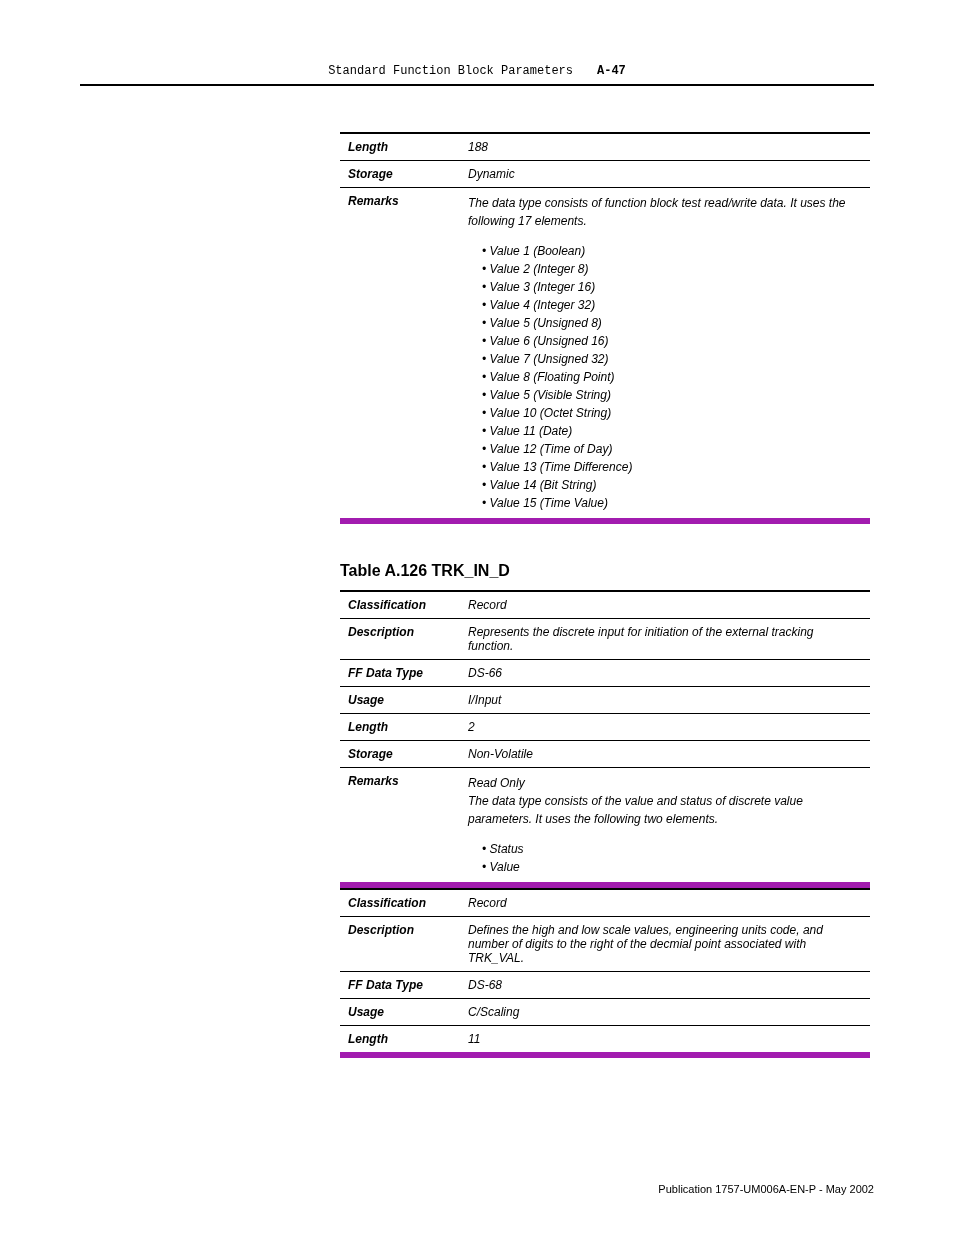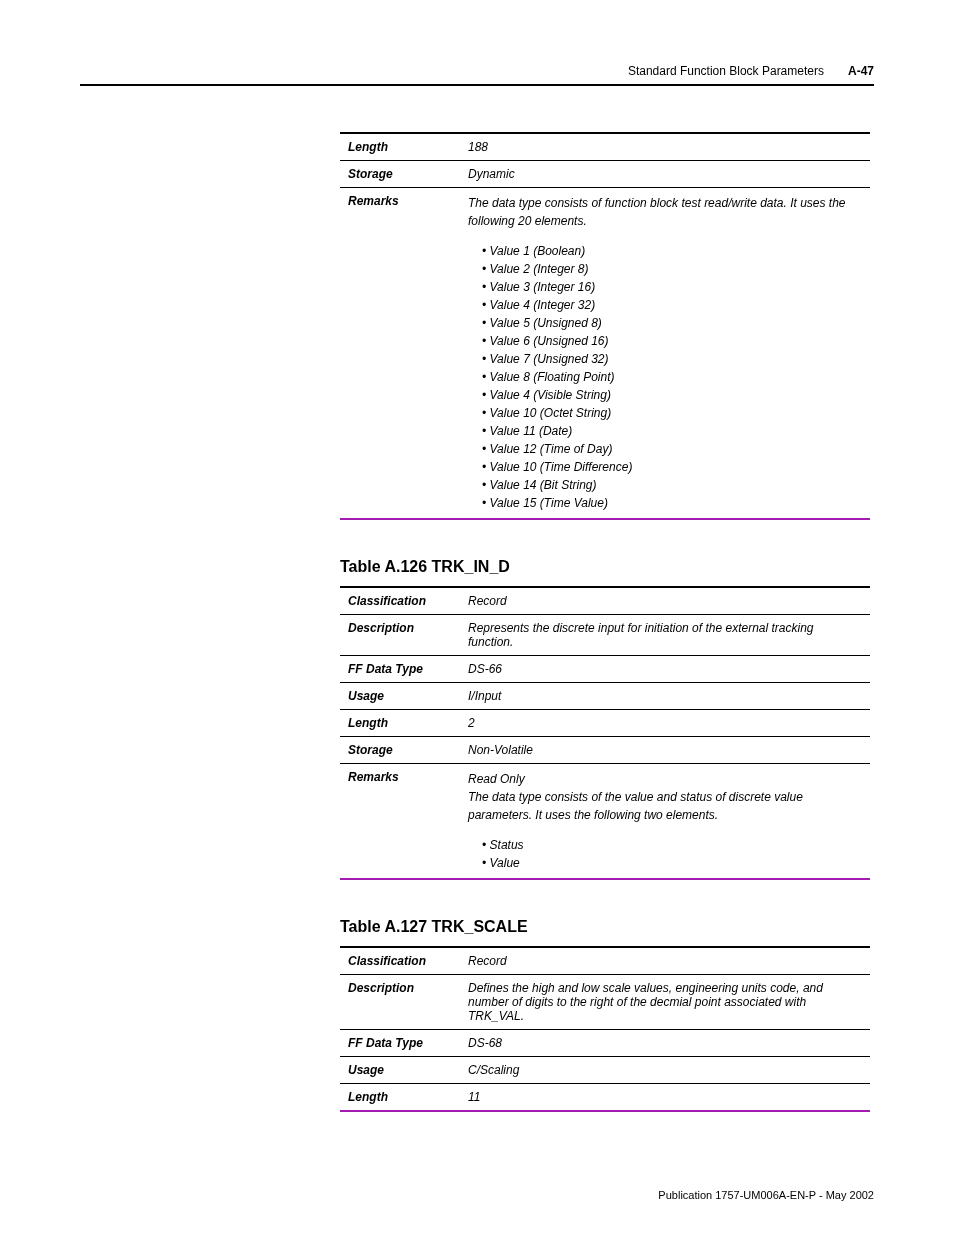--- a/index.html
+++ b/index.html
@@ -1,39 +1,39 @@
 <!DOCTYPE html>
 <html><head>
 <meta charset="utf-8">
 <style>
   * { box-sizing: border-box; margin: 0; padding: 0; }
   html, body { width: 954px; background: #fff; font-family: Arial, Helvetica, sans-serif; color: #000; }
   .page { width: 954px; min-height: 1235px; padding: 64px 80px 30px 80px; position: relative; }
-  .header { display: flex; justify-content: flex-end; align-items: baseline; font-size: 12px; margin-bottom: 6px; }
+  .header { display: flex; justify-content: center; align-items: baseline; font-size: 12px; margin-bottom: 6px; font-family: Liberation Mono, monospace; }
   .header .title { margin-right: 24px; }
   .header .page-num { font-weight: bold; }
   .topline { border-top: 2px solid #000; margin-bottom: 46px; }
 
   .content { margin-left: 260px; width: 530px; }
 
   table.param { width: 100%; border-collapse: collapse; font-size: 12px; font-style: italic; }
   table.param td { vertical-align: top; padding: 6px 8px; }
   table.param tr { border-top: 1px solid #000; }
   table.param tr.head-border { border-top: 2px solid #000; }
-  table.param tr.foot-border { border-bottom: 2px solid #a21caf; }
+  table.param tr.foot-border { border-bottom: 6px solid #a21caf; }
   table.param td.key { width: 120px; font-weight: bold; }
   table.param td.val { }
   table.param ul { list-style: none; padding-left: 14px; margin-top: 12px; }
   table.param ul li::before { content: "• "; }
   table.param ul li { line-height: 1.5; }
   table.param .intro { line-height: 1.5; }
 
   .section-title { font-size: 16px; font-weight: bold; margin: 38px 0 10px 0; }
 
-  .footer { position: absolute; bottom: 34px; right: 80px; font-size: 11px; color: #000; }
+  .footer { position: absolute; bottom: 40px; right: 80px; font-size: 11px; color: #000; }
 </style>
 </head>
 <body>
 
 <div class="page">
   <div class="header">
     <span class="title">Standard Function Block Parameters</span>
     <span class="page-num">A-47</span>
   </div>
   <div class="topline"></div>
@@ -46,35 +46,35 @@
         <td class="key">Length</td>
         <td class="val">188</td>
       </tr>
       <tr>
         <td class="key">Storage</td>
         <td class="val">Dynamic</td>
       </tr>
       <tr class="foot-border">
         <td class="key">Remarks</td>
         <td class="val">
-          <div class="intro">The data type consists of function block test read/write data. It uses the following 20 elements.</div>
+          <div class="intro">The data type consists of function block test read/write data. It uses the following 17 elements.</div>
           <ul>
             <li>Value 1 (Boolean)</li>
             <li>Value 2 (Integer 8)</li>
             <li>Value 3 (Integer 16)</li>
             <li>Value 4 (Integer 32)</li>
             <li>Value 5 (Unsigned 8)</li>
             <li>Value 6 (Unsigned 16)</li>
             <li>Value 7 (Unsigned 32)</li>
             <li>Value 8 (Floating Point)</li>
-            <li>Value 4 (Visible String)</li>
+            <li>Value 5 (Visible String)</li>
             <li>Value 10 (Octet String)</li>
             <li>Value 11 (Date)</li>
             <li>Value 12 (Time of Day)</li>
-            <li>Value 10 (Time Difference)</li>
+            <li>Value 13 (Time Difference)</li>
             <li>Value 14 (Bit String)</li>
             <li>Value 15 (Time Value)</li>
           </ul>
         </td>
       </tr>
     </tbody>
       </table>
 
     <div class="section-title">Table A.126 TRK_IN_D</div>
     <table class="param">
@@ -110,21 +110,20 @@
           <div class="intro">The data type consists of the value and status of discrete value parameters. It uses the following two elements.</div>
           <ul>
             <li>Status</li>
             <li>Value</li>
           </ul>
         </td>
       </tr>
     </tbody>
       </table>
 
-    <div class="section-title">Table A.127 TRK_SCALE</div>
     <table class="param">
       <tbody>
           <tr class="head-border">
         <td class="key">Classification</td>
         <td class="val">Record</td>
       </tr>
       <tr>
         <td class="key">Description</td>
         <td class="val">Defines the high and low scale values, engineering units code, and number of digits to the right of the decmial point associated with TRK_VAL.</td>
       </tr>

